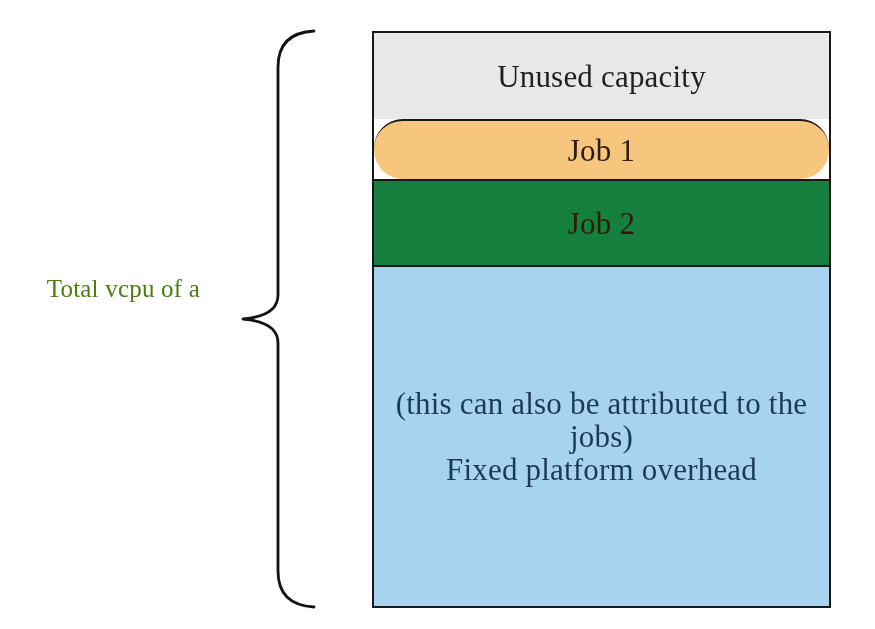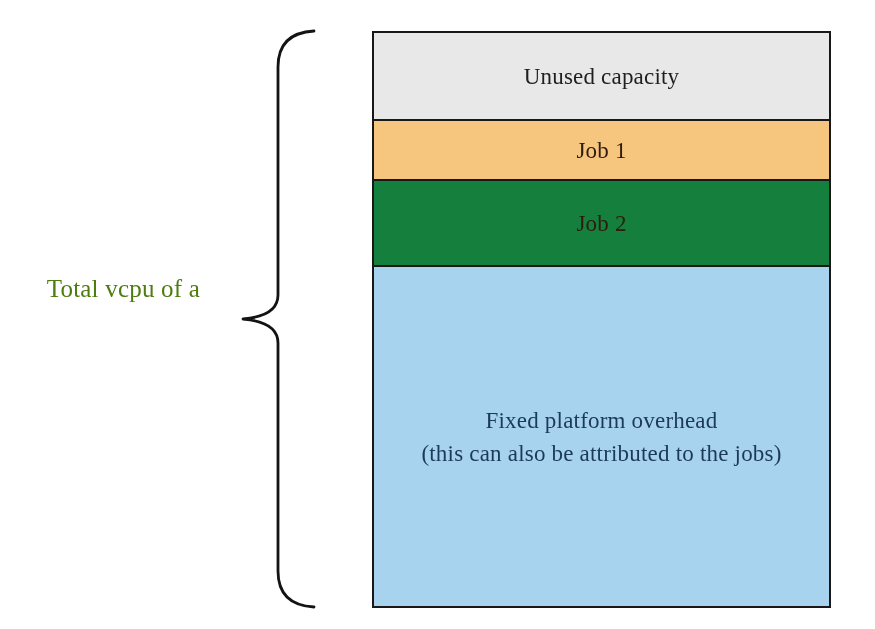--- a/index.html
+++ b/index.html
@@ -50,29 +50,29 @@
     flex-direction: column;
     background: #ffffff;
   }
   .segment {
     box-sizing: border-box;
     display: flex;
     flex-direction: column;
     align-items: center;
     justify-content: center;
     text-align: center;
-    font-size: 23px;
+    font-size: 31px;
     line-height: 33px;
     letter-spacing: 0.2px;
   }
   .segment + .segment {
     border-top: 2px solid #181818;
   }
   .seg-unused  { height: 86px; }
-  .seg-job1    { height: 60px; }
+  .seg-job1    { height: 60px; border-radius: 29px; }
   .seg-job2    { height: 86px; }
   .seg-job3    { height: 232px; }
   .seg-overhead{ flex: 1; }
 </style>
 </head>
 <body>
 
 <div class="canvas">
 
   <div class="total-label">
@@ -92,18 +92,18 @@
     <div class="segment seg-job1" style="background-color: rgb(246, 197, 126); color: rgb(47, 28, 13);">
       <span>Job 1</span>
     </div>
 
     <div class="segment seg-job2" style="background-color: #15803d; color: rgb(47, 28, 13);">
       <span>Job 2</span>
     </div>
 
 
     <div class="segment seg-overhead" style="background-color: rgb(168, 211, 238); color: rgb(27, 58, 88);">
+      <span>(this can also be attributed to the jobs)</span>
       <span>Fixed platform overhead</span>
-      <span>(this can also be attributed to the jobs)</span>
     </div>
 
   </div>
 </div>
 
 </body></html>

